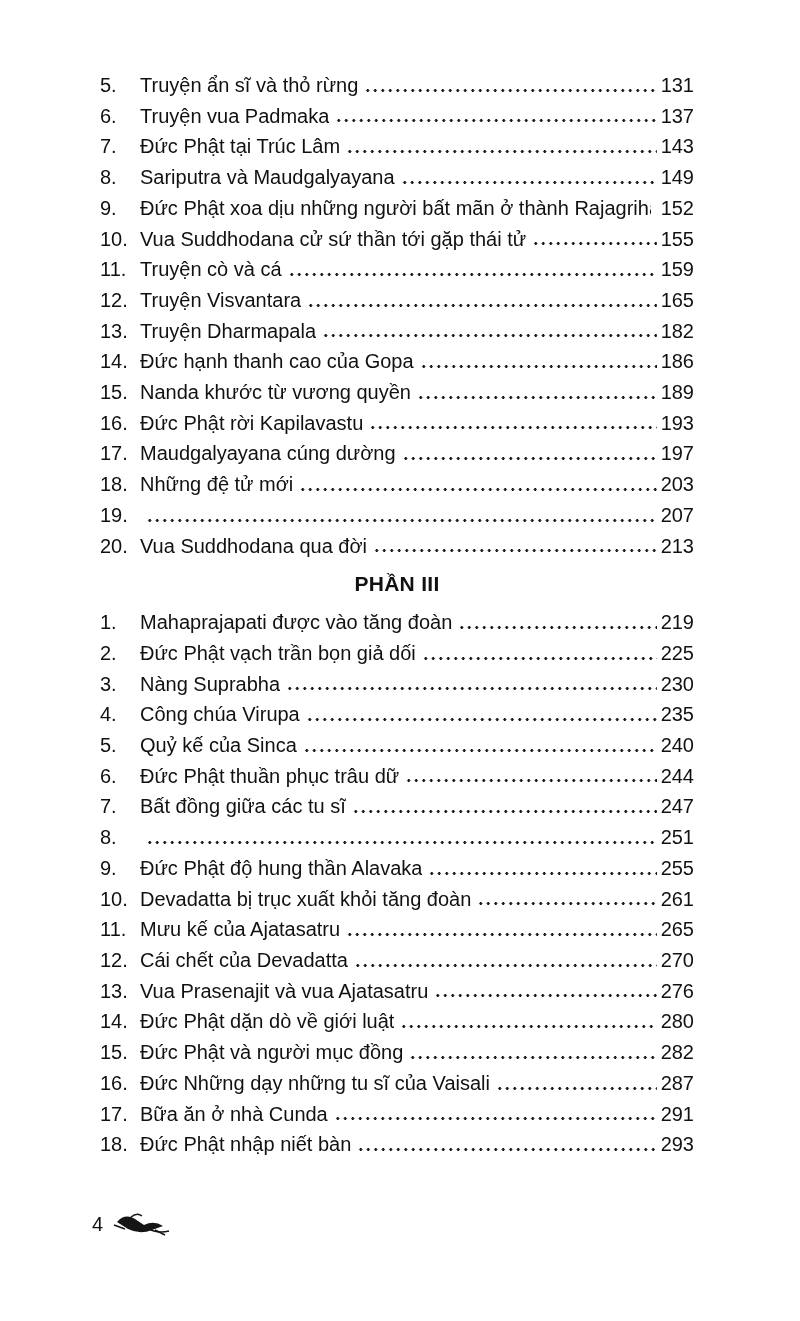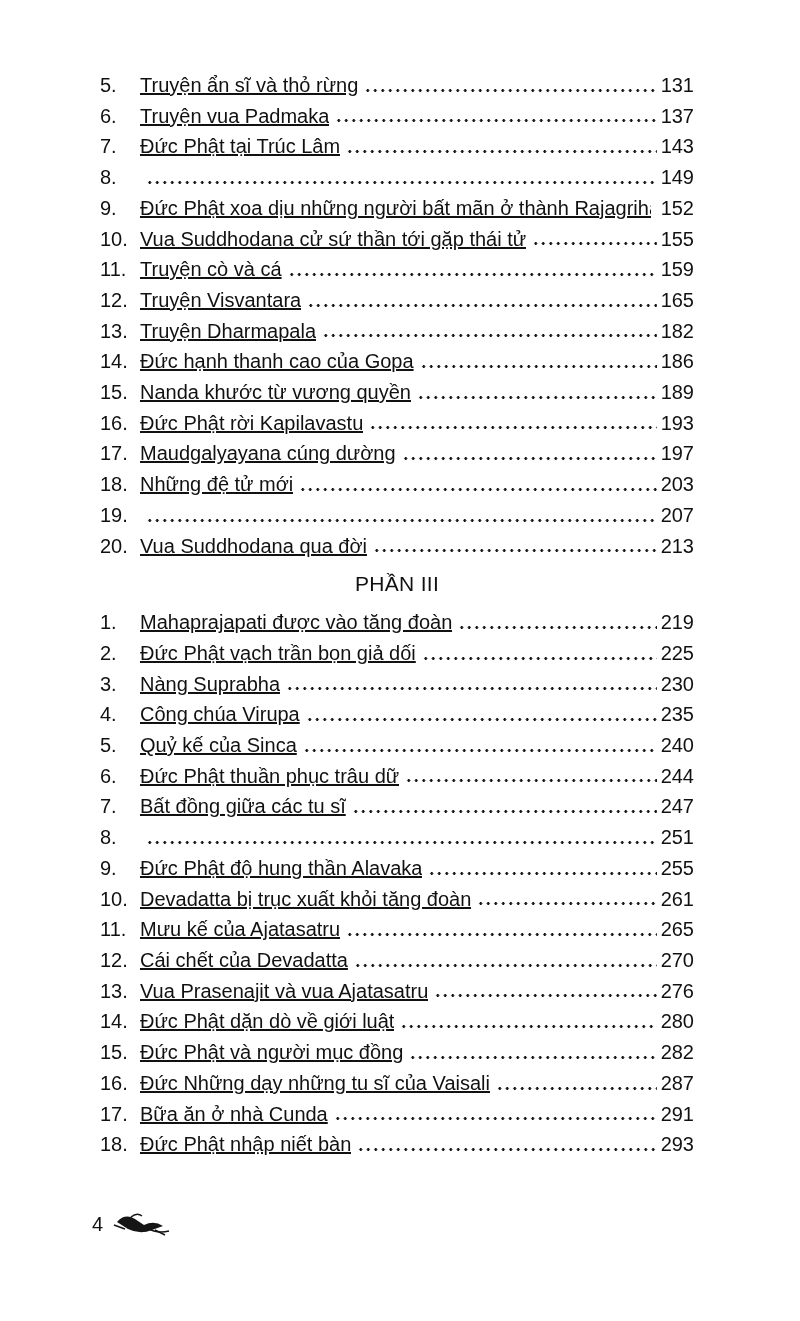--- a/index.html
+++ b/index.html
@@ -23,40 +23,39 @@
     line-height:30.7px;
     white-space:nowrap;
   }
   .toc-row .num{
     flex:0 0 40px;
     text-align:left;
   }
   .toc-row .title{
     flex:0 1 auto;
     overflow:hidden;
-    text-decoration:underline;
   }
   .toc-row .leader{
     flex:1 1 auto;
     min-width:0;
     height:3px;
     align-self:flex-end;
     margin:0 4px 9px 6px;
     background-image:radial-gradient(circle,#161616 1.3px,transparent 1.6px);
     background-size:7.5px 3px;
     background-repeat:repeat-x;
     background-position:left center;
   }
   .toc-row .pagenum{
     flex:0 0 auto;
     text-align:right;
   }
   .section-heading{
     text-align:center;
-    font-weight:400;
+    font-weight:700;
     font-size:21px;
     line-height:36px;
     margin:5px 0 5px 0;
     letter-spacing:.3px;
   }
   .footer{
     position:absolute;
     left:92px;top:1210px;
     display:flex;
     align-items:center;
@@ -87,20 +86,21 @@
         <span class="pagenum">137</span>
       </div>
       <div class="toc-row">
         <span class="num">7.</span>
         <span class="title">Đức Phật tại Trúc Lâm</span>
         <span class="leader"></span>
         <span class="pagenum">143</span>
       </div>
       <div class="toc-row">
         <span class="num">8.</span>
+        <span class="title">Sariputra và Maudgalyayana</span>
         <span class="leader"></span>
         <span class="pagenum">149</span>
       </div>
       <div class="toc-row">
         <span class="num">9.</span>
         <span class="title">Đức Phật xoa dịu những người bất mãn ở thành Rajagriha</span>
         <span class="leader"></span>
         <span class="pagenum">152</span>
       </div>
       <div class="toc-row">

